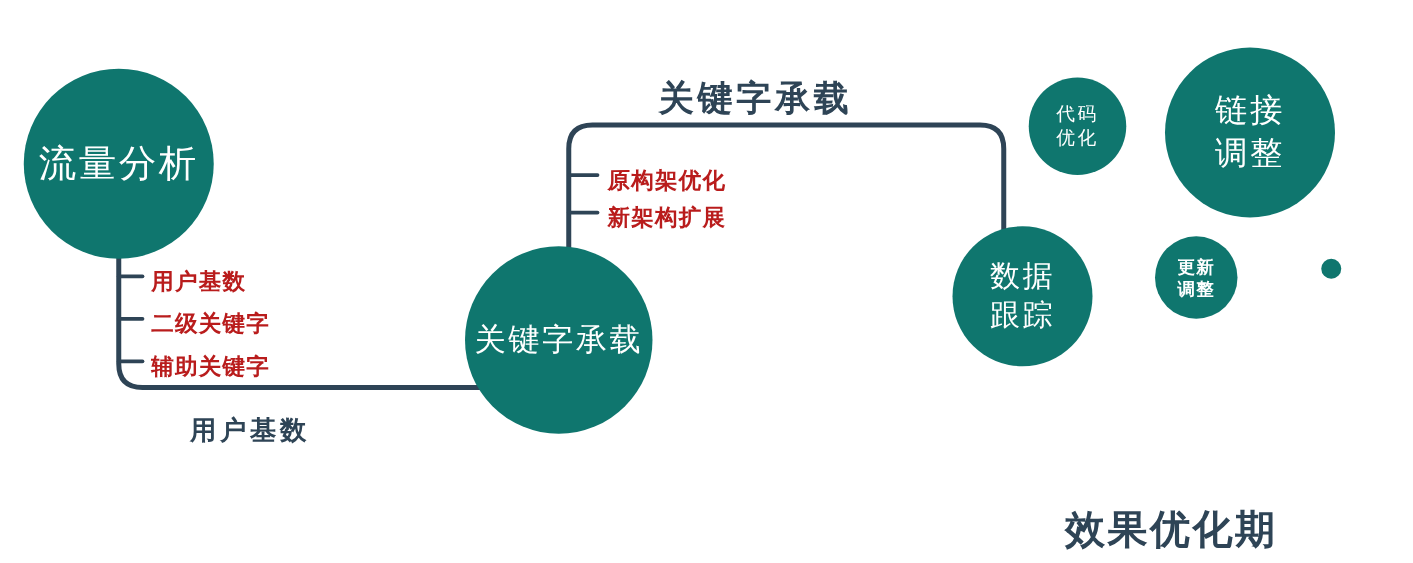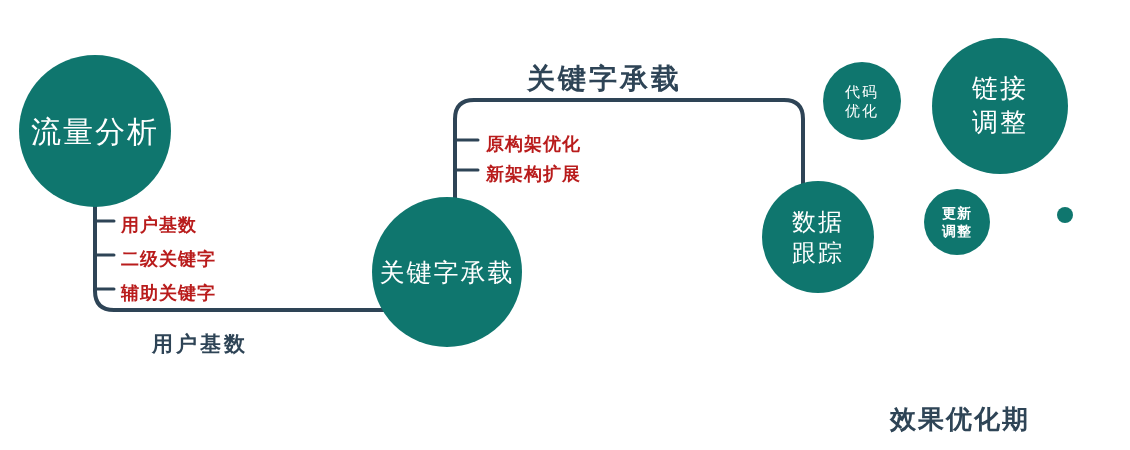--- a/index.html
+++ b/index.html
@@ -47,21 +47,21 @@
   .node-dot       { left: 1057px; top: 207px; width: 16px; height: 16px; }
   .edge-label {
     position: absolute;
     color: #2E4456;
     font-weight: bold;
     letter-spacing: 3px;
     z-index: 3;
   }
   .label-user-base { left: 152px; top: 330px; font-size: 21px; }
   .label-keyword   { left: 527px; top: 60px;  font-size: 28px; }
-  .label-footer    { left: 890px; top: 402px; font-size: 26px; letter-spacing: 2px; }
+  .label-footer    { left: 852px; top: 402px; font-size: 32px; letter-spacing: 2px; }
   .tick-label {
     position: absolute;
     color: #b91c1c;
     font-size: 18px;
     font-weight: 700;
     letter-spacing: 1px;
     z-index: 3;
   }
   .tick-t1 { left: 121px; top: 213px; }
   .tick-t2 { left: 121px; top: 247px; }

